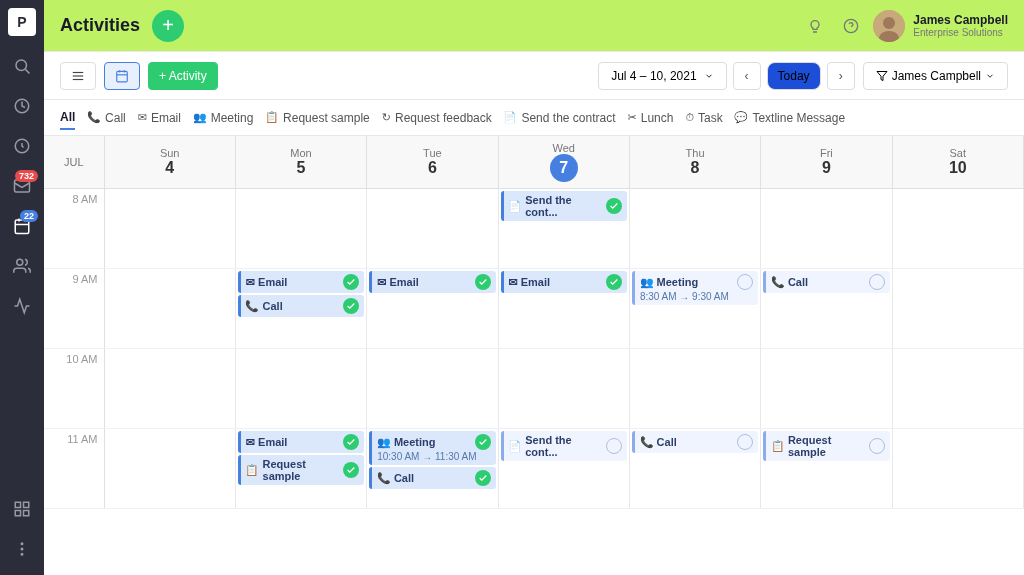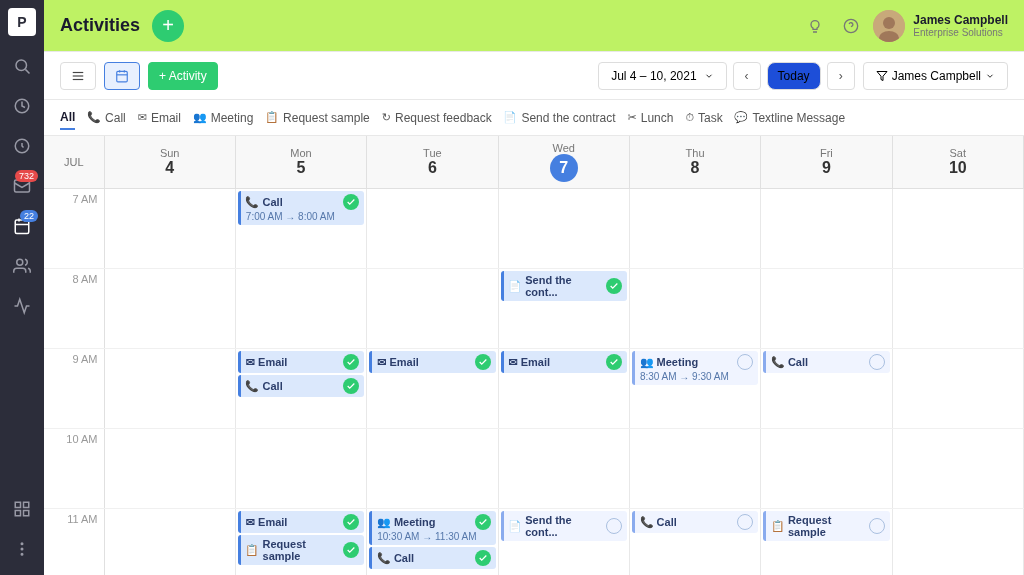--- a/index.html
+++ b/index.html
@@ -8,21 +8,21 @@
     
     .app-container { display: flex; height: 575px; width: 1024px; }
 
     
     .sidebar { width: 44px; background: #2c2d3a; display: flex; flex-direction: column; align-items: center; padding: 8px 0; gap: 4px; flex-shrink: 0; }
     .sidebar-logo { width: 28px; height: 28px; background: #fff; border-radius: 4px; display: flex; align-items: center; justify-content: center; margin-bottom: 8px; }
     .sidebar-logo span { color: #2c2d3a; font-weight: 900; font-size: 14px; }
     .sidebar-icon { width: 36px; height: 36px; display: flex; align-items: center; justify-content: center; border-radius: 6px; cursor: pointer; color: #9899a5; position: relative; }
     .sidebar-icon.active { color: #fff; }
     .sidebar-icon svg { width: 18px; height: 18px; }
-    .badge { position: absolute; top: 2px; right: 2px; background: #e64a4a; color: #fff; border-radius: 8px; font-size: 9px; padding: 1px 4px; font-weight: 400; }
+    .badge { position: absolute; top: 2px; right: 2px; background: #e64a4a; color: #fff; border-radius: 8px; font-size: 9px; padding: 1px 4px; font-weight: 700; }
     .badge-blue { background: #457fe0; }
     .sidebar-spacer { flex: 1; }
 
     
     .main { flex: 1; display: flex; flex-direction: column; overflow: hidden; }
 
     
     .topbar { height: 52px; display: flex; align-items: center; padding: 0 16px; gap: 12px; border-bottom: 1px solid #e8e8e8; background: #bef264; flex-shrink: 0; }
     .topbar-title { font-size: 18px; font-weight: 600; color: #1a1a2e; }
     .search-bar { flex: 1; max-width: 360px; margin: 0 auto; position: relative; }
@@ -286,42 +286,20 @@
               <div style="font-size:16px;font-weight:600;color:#333;">9</div>
             </th>
             <th style="background:#f8f8f8; border-right:1px solid #e0e0e0; border-bottom:1px solid #e0e0e0; text-align:center; padding:6px;">
               <div style="font-size:11px;color:#777;font-weight:500;">Sat</div>
               <div style="font-size:16px;font-weight:600;color:#333;">10</div>
             </th>
           </tr>
         </thead>
         <tbody>
 
-          <tr>
-            <td style="border-right:1px solid #e0e0e0;border-bottom:1px solid #f0f0f0;padding:4px 6px;font-size:11px;color:#999;text-align:right;vertical-align:top;height:80px;white-space:nowrap;">7 AM</td>
-            <td style="border-right:1px solid #e8e8e8;border-bottom:1px solid #f0f0f0;padding:2px;vertical-align:top;"></td>
-            <td style="border-right:1px solid #e8e8e8;border-bottom:1px solid #f0f0f0;padding:2px;vertical-align:top;">
-              <div class="activity-card blue">
-                <div class="card-header">
-                  <span class="card-title"><span>📞</span> Call</span>
-                  <span class="card-check">
-                      <svg viewBox="0 0 24 24" fill="none" stroke="white" stroke-width="3">
-                        <polyline points="20 6 9 17 4 12"></polyline>
-                      </svg>
-                    </span>
-                </div>
-                <div class="card-time">7:00 AM → 8:00 AM</div>
-              </div>
-            </td>
-            <td style="border-right:1px solid #e8e8e8;border-bottom:1px solid #f0f0f0;padding:2px;vertical-align:top;"></td>
-            <td style="border-right:1px solid #e8e8e8;border-bottom:1px solid #f0f0f0;padding:2px;vertical-align:top;"></td>
-            <td style="border-right:1px solid #e8e8e8;border-bottom:1px solid #f0f0f0;padding:2px;vertical-align:top;"></td>
-            <td style="border-right:1px solid #e8e8e8;border-bottom:1px solid #f0f0f0;padding:2px;vertical-align:top;"></td>
-            <td style="border-right:1px solid #e8e8e8;border-bottom:1px solid #f0f0f0;padding:2px;vertical-align:top;"></td>
-          </tr>
 
           <tr>
             <td style="border-right:1px solid #e0e0e0;border-bottom:1px solid #f0f0f0;padding:4px 6px;font-size:11px;color:#999;text-align:right;vertical-align:top;height:80px;white-space:nowrap;">8 AM</td>
             <td style="border-right:1px solid #e8e8e8;border-bottom:1px solid #f0f0f0;padding:2px;vertical-align:top;"></td>
             <td style="border-right:1px solid #e8e8e8;border-bottom:1px solid #f0f0f0;padding:2px;vertical-align:top;"></td>
             <td style="border-right:1px solid #e8e8e8;border-bottom:1px solid #f0f0f0;padding:2px;vertical-align:top;"></td>
             <td style="border-right:1px solid #e8e8e8;border-bottom:1px solid #f0f0f0;padding:2px;vertical-align:top;">
               <div class="activity-card blue">
                 <div class="card-header">
                   <span class="card-title"><span>📄</span> Send the cont...</span>

